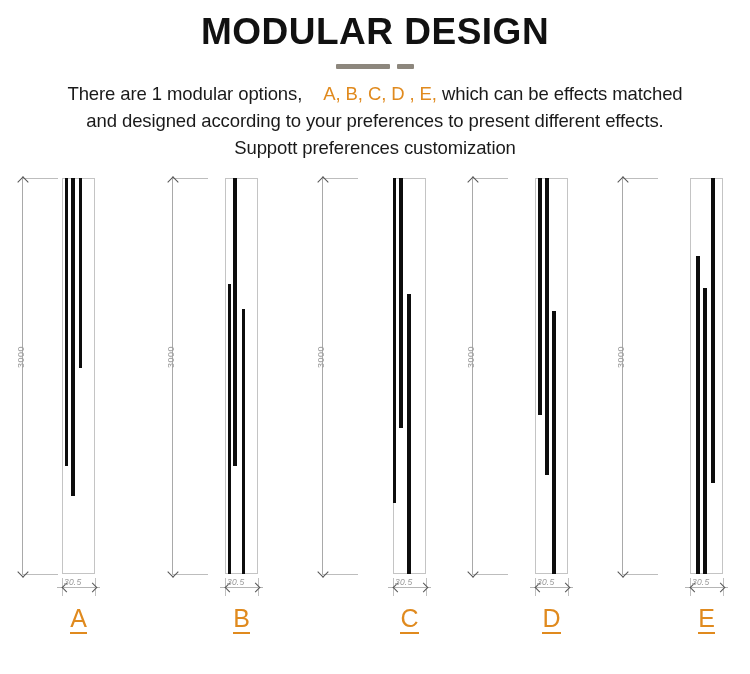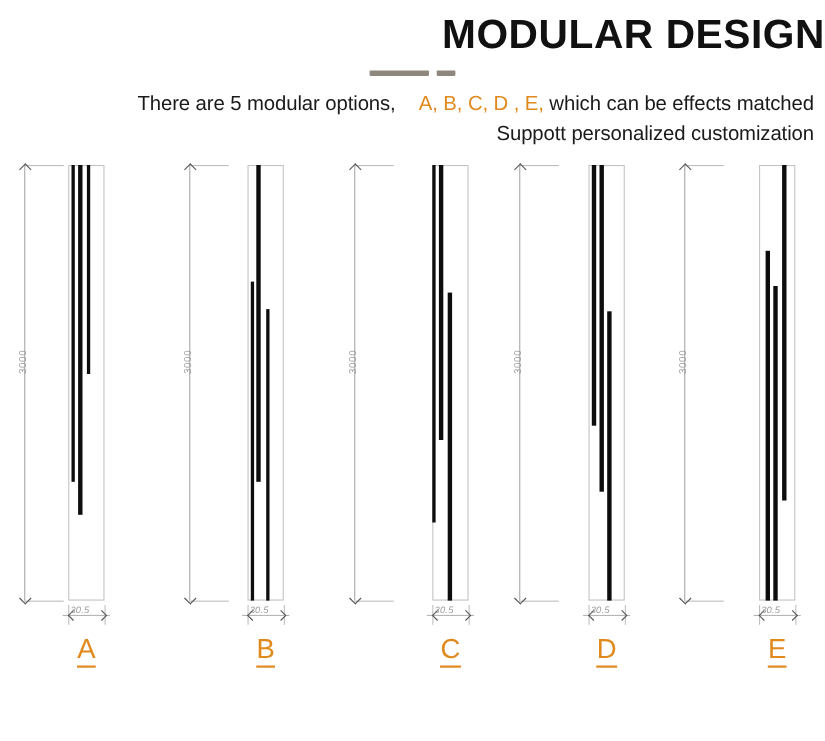--- a/index.html
+++ b/index.html
@@ -11,21 +11,21 @@
     width: 750px;
     height: 674px;
     overflow: hidden;
     font-family: "Liberation Sans", sans-serif;
     color: #1a1a1a;
   }
 
   
   .header {
     padding-top: 12px;
-    text-align: right;
+    text-align: center;
   }
   .title {
     font-size: 37px;
     font-weight: bold;
     letter-spacing: 0.5px;
     color: #111111;
     line-height: 1.1;
     margin: 0;
   }
   .divider {
@@ -183,22 +183,23 @@
 </head>
 <body>
 
 <div class="header">
   <h1 class="title">MODULAR DESIGN</h1>
   <div class="divider">
     <span class="seg-long"></span>
     <span class="seg-short"></span>
   </div>
   <div class="subtitle">
-    <div><span>There are 5 modular options, </span><span class="hl">A, B, C, D , E,</span><span> which can be effects matched</span></div>
-    <div>Suppott personalized customization</div>
+    <div><span>There are 1 modular options, </span><span class="hl">A, B, C, D , E,</span><span> which can be effects matched</span></div>
+    <div>and designed according to your preferences to present different effects.</div>
+    <div>Suppott preferences customization</div>
   </div>
 </div>
 
 <div class="diagrams" id="diagrams">
     <div class="panel" style="left: 0px;">
       <div class="dim-v"></div>
       <div class="dim-v-tick-top"></div>
       <div class="arrow-v top"></div>
       <div class="dim-v-tick-bot"></div>
       <div class="arrow-v bot"></div>

